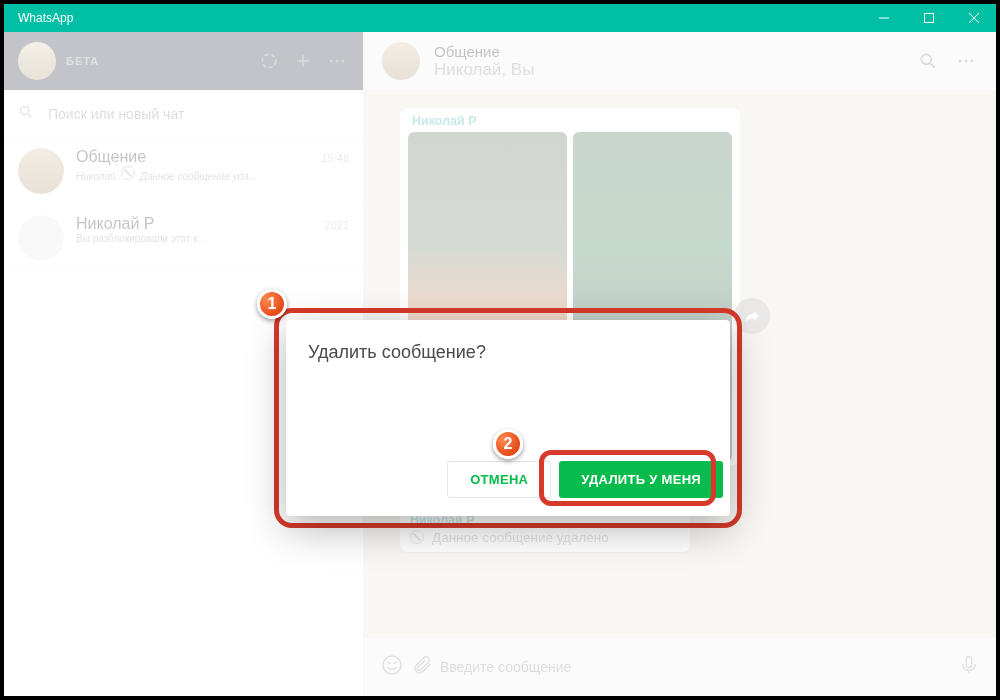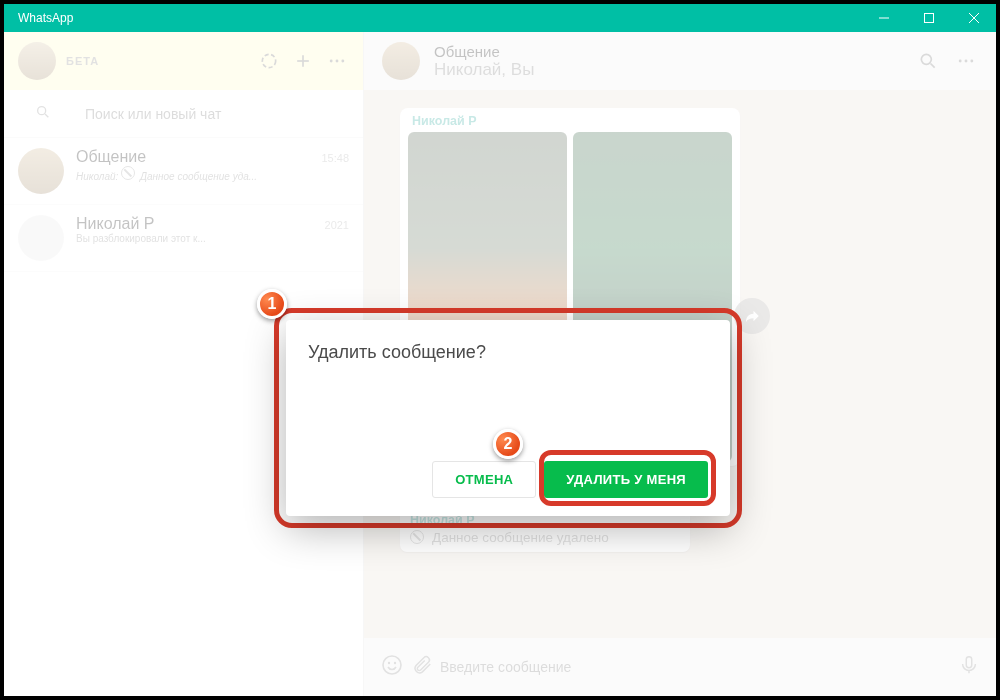--- a/index.html
+++ b/index.html
@@ -6,26 +6,26 @@
 body { width: 1000px; height: 700px; overflow: hidden; background: #000; }
 .outer-frame { width: 1000px; height: 700px; border: 4px solid #000; background: #fff; position: relative; }
 .titlebar { height: 28px; background: #00bfa5; display: flex; align-items: center; color: #fff; font-size: 12px; }
 .titlebar .title { padding-left: 14px; flex: 1; }
 .winbtn { width: 45px; height: 28px; display: flex; align-items: center; justify-content: center; }
 .app { display: flex; height: calc(700px - 8px - 28px); position: relative; }
 
 .fade-overlay { position: absolute; inset: 0; background: rgba(255,255,255,0.75); z-index: 5; pointer-events: none; }
 
 .sidebar { width: 360px; border-right: 1px solid #e0e0e0; display: flex; flex-direction: column; background: #fff; }
-.sb-header { height: 58px; display: flex; align-items: center; padding: 0 14px; background: #fef9c3; gap: 10px; }
+.sb-header { height: 58px; display: flex; align-items: center; padding: 0 14px; background: #0f172a; gap: 10px; }
 .avatar { width: 38px; height: 38px; border-radius: 50%; background: linear-gradient(#d4c3a0,#a38b67); }
 .beta { font-size: 11px; color: #8c8c8c; letter-spacing: 1px; font-weight: 600; }
 .sp { flex: 1; }
 .sb-icon { width: 24px; height: 24px; display: flex; align-items: center; justify-content: center; color: #6b6b6b; }
-.search { height: 48px; display: flex; align-items: center; padding: 0 31px; gap: 34px; border-bottom: 1px solid #eee; }
+.search { height: 48px; display: flex; align-items: center; padding: 0 14px; gap: 14px; border-bottom: 1px solid #eee; }
 .search input { border: none; outline: none; flex: 1; font-size: 14px; color: #888; background: transparent; }
 .chat-item { padding: 10px 14px; display: flex; gap: 12px; border-bottom: 1px solid #f3f3f3; }
 .chat-item .avatar2 { width: 46px; height: 46px; border-radius: 50%; background: linear-gradient(#cdb790,#9f8766); flex-shrink: 0; }
 .chat-item .avatar2.empty { background: #e8e8e8; }
 .chat-item .body { flex: 1; min-width: 0; }
 .chat-item .line1 { display: flex; justify-content: space-between; align-items: baseline; }
 .chat-item .name { font-size: 16px; color: #111; }
 .chat-item .time { font-size: 11px; color: #aaa; }
 .chat-item .line2 { font-size: 10px; color: #888; font-style: italic; white-space: nowrap; overflow: hidden; text-overflow: ellipsis; }
 .chat-item .line2 .icn { font-style: normal; display: inline-block; margin-right: 2px; }
@@ -45,21 +45,21 @@
 .img-time { position: absolute; bottom: 6px; right: 8px; font-size: 11px; color: #fff; text-shadow: 0 0 3px rgba(0,0,0,0.6); }
 .fwd-badge { position: absolute; right: -30px; top: 190px; width: 36px; height: 36px; border-radius: 50%; background: rgba(120,120,120,0.55); display: flex; align-items: center; justify-content: center; color: #fff; }
 .day-sep { text-align: center; margin: 14px 0 8px 0; }
 .day-sep span { background: #e1f3fb; color: #5a6b73; font-size: 11.5px; padding: 5px 12px; border-radius: 7px; box-shadow: 0 1px 0.5px rgba(0,0,0,0.1); }
 .deleted-bubble { background: #fff; border-radius: 7px; padding: 7px 10px; width: 290px; box-shadow: 0 1px 1px rgba(0,0,0,0.1); }
 .deleted-bubble .sender { font-size: 12.5px; color: #26a69a; font-weight: 600; margin-bottom: 3px; }
 .deleted-bubble .txt { font-size: 13.5px; color: #8a8a8a; display: flex; align-items: flex-start; gap: 8px; }
 .composer { height: 58px; background: #f0f0f0; display: flex; align-items: center; padding: 0 16px; gap: 7px; }
 .composer input { flex: 1; border: none; background: transparent; outline: none; font-size: 14px; color: #888; }
 
-.modal { position: absolute; z-index: 20; left: 282px; top: 288px; width: 444px; height: 196px; background: #fff; border-radius: 4px; box-shadow: 0 12px 40px rgba(0,0,0,0.3); display: flex; flex-direction: column; padding: 22px 22px 18px 22px; }
+.modal { position: absolute; z-index: 20; left: 282px; top: 288px; width: 444px; height: 196px; background: #fff; border-radius: 4px; box-shadow: 0 12px 40px rgba(0,0,0,0.3); display: flex; flex-direction: column; padding: 22px 7px 18px 22px; }
 .modal .q { font-size: 18px; color: #4a4a4a; }
 .modal .btns { margin-top: auto; display: flex; justify-content: flex-end; gap: 8px; align-items: center; }
 .btn-cancel { border: 1px solid #e5e5e5; background: #fff; color: #07bc4c; font-size: 13px; padding: 10px 22px; border-radius: 3px; font-weight: 600; cursor: pointer; letter-spacing: 0.3px; }
 .btn-delete { background: #07bc4c; color: #fff; font-size: 13px; padding: 11px 22px; border: none; border-radius: 3px; font-weight: 600; cursor: pointer; letter-spacing: 0.3px; }
 
 .hl-modal { position: absolute; z-index: 19; left: 270px; top: 276px; width: 468px; height: 220px; border: 5px solid #d73a2a; border-radius: 18px; pointer-events: none; }
 .hl-btn { position: absolute; z-index: 21; left: 535px; top: 418px; width: 177px; height: 56px; border: 5px solid #d73a2a; border-radius: 12px; pointer-events: none; }
 .callout { position: absolute; z-index: 30; width: 30px; height: 30px; border-radius: 50%; background: radial-gradient(circle at 30% 30%, #ff8a50, #e64a19 70%); border: 3px solid #fff; box-shadow: 0 2px 5px rgba(0,0,0,0.4); color: #fff; font-weight: bold; font-size: 16px; display: flex; align-items: center; justify-content: center; }
 .callout.c1 { left: 253px; top: 257px; }
 .callout.c2 { left: 489px; top: 397px; }

